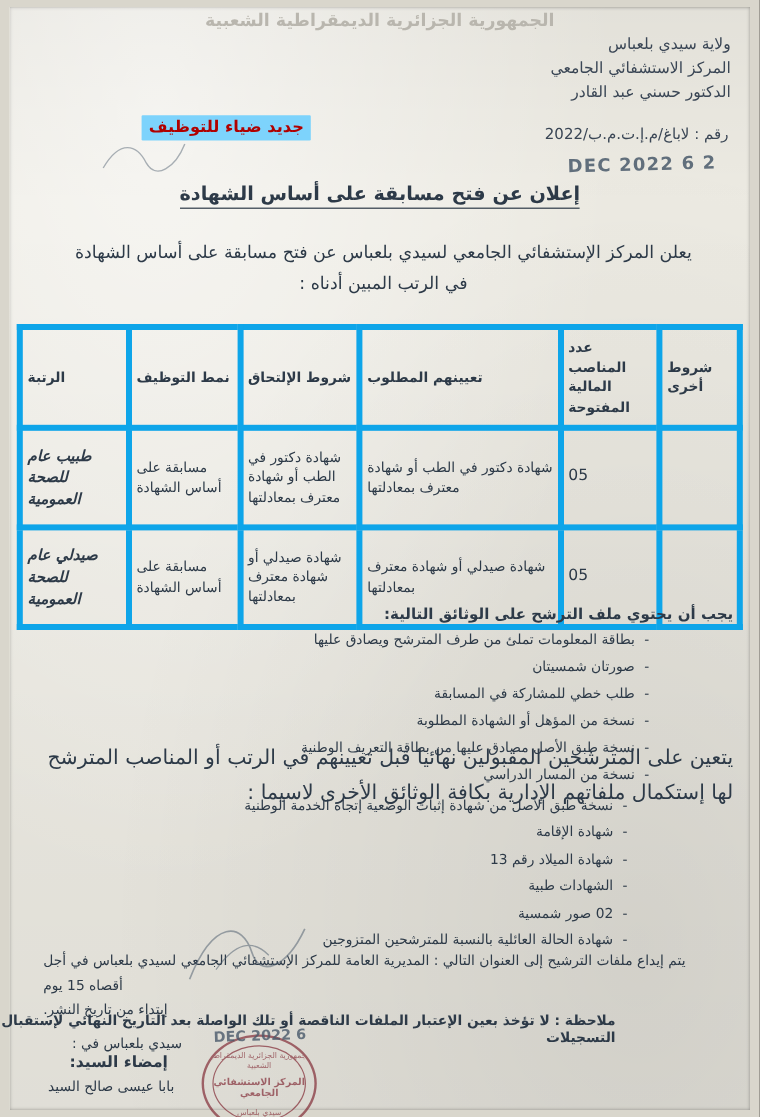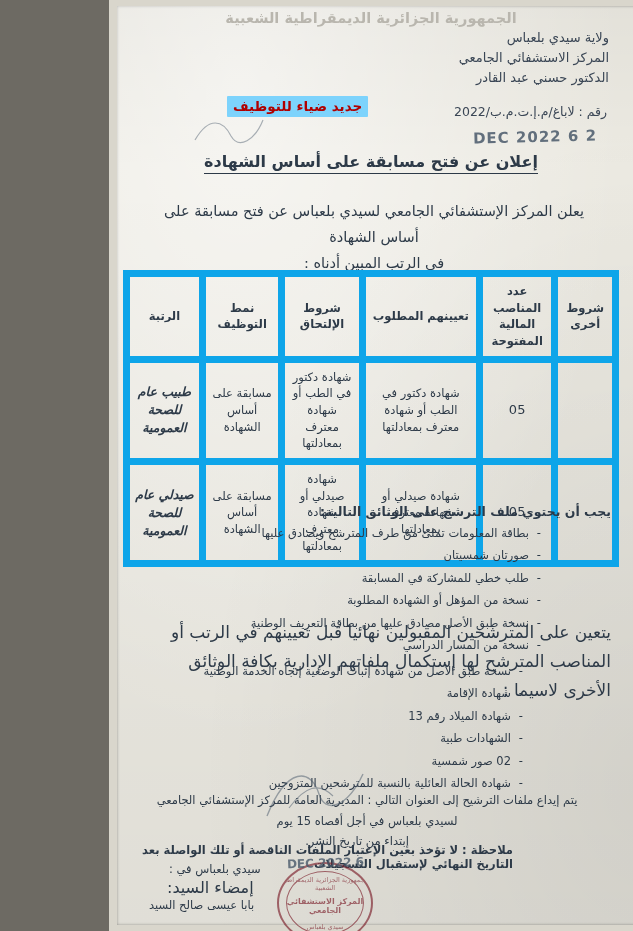--- a/index.html
+++ b/index.html
@@ -2,21 +2,21 @@
 <html lang="ar" dir="rtl"><head>
 <meta charset="utf-8">
 <style>
   html, body {
     margin: 0;
     padding: 0;
     background: #6d6a63;
   }
   .page {
     position: relative;
-    width: 524px;
+    width: 633px;
     height: 931px;
     overflow: hidden;
     background: #d9d6cc;
     font-family: "DejaVu Sans", sans-serif;
   }
   
   .sheet {
     position: absolute;
     left: 8px;
     top: 6px;
@@ -130,23 +130,23 @@
   }
   table.main {
     width: 100%;
     border-collapse: collapse;
     font-size: 11.5px;
     color: #2d3a48;
     background: transparent;
   }
   table.main th,
   table.main td {
-    border: 7px solid #0ea5e9;
+    border: 5px solid #0ea5e9;
     padding: 6px 4px;
-    text-align: center;
+    text-align: left;
     vertical-align: middle;
     line-height: 1.45;
   }
   table.main th {
     font-weight: bold;
     font-size: 11.5px;
     height: 52px;
   }
   table.main td.rank {
     font-weight: bold;
@@ -200,21 +200,21 @@
   ul.list-2 { top: 660px; right: 110px; left: 40px; }
 
   .deposit {
     position: absolute;
     top: 790px;
     right: 44px;
     left: 36px;
     font-size: 11.5px;
     line-height: 1.8;
     color: #2d3a48;
-    text-align: center;
+    text-align: left;
   }
   .deposit .l2 { display: block; padding-right: 20px; }
 
   .remark {
     position: absolute;
     top: 843px;
     right: 120px;
     font-size: 11.5px;
     color: #2d3a48;
     font-weight: bold;
@@ -225,22 +225,22 @@
     position: absolute;
     top: 862px;
     left: 60px;
     font-size: 11.5px;
     color: #2d3a48;
   }
   .sig-label {
     position: absolute;
     top: 878px;
     left: 58px;
-    font-size: 16px;
-    font-weight: normal;
+    font-size: 13px;
+    font-weight: bold;
     color: #2d3a48;
   }
   .sig-person {
     position: absolute;
     top: 898px;
     left: 40px;
     font-size: 11.5px;
     color: #2d3a48;
   }
 

